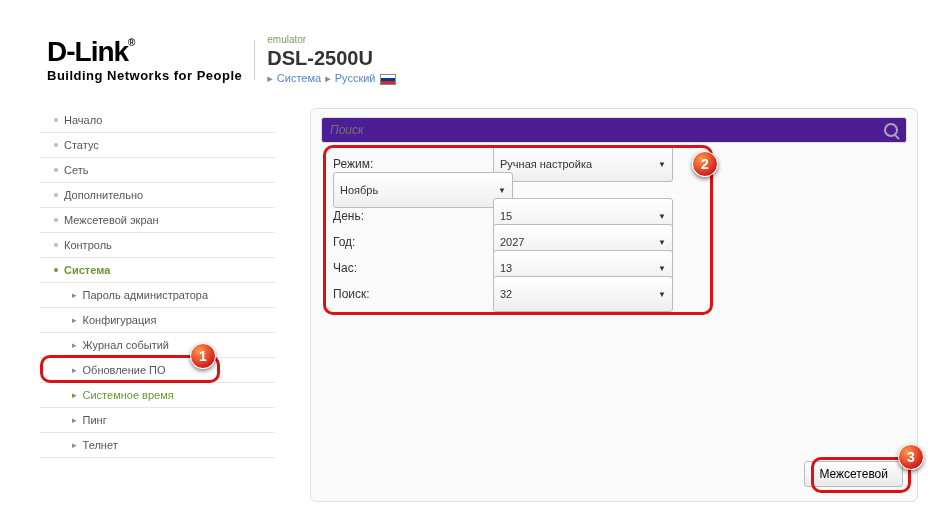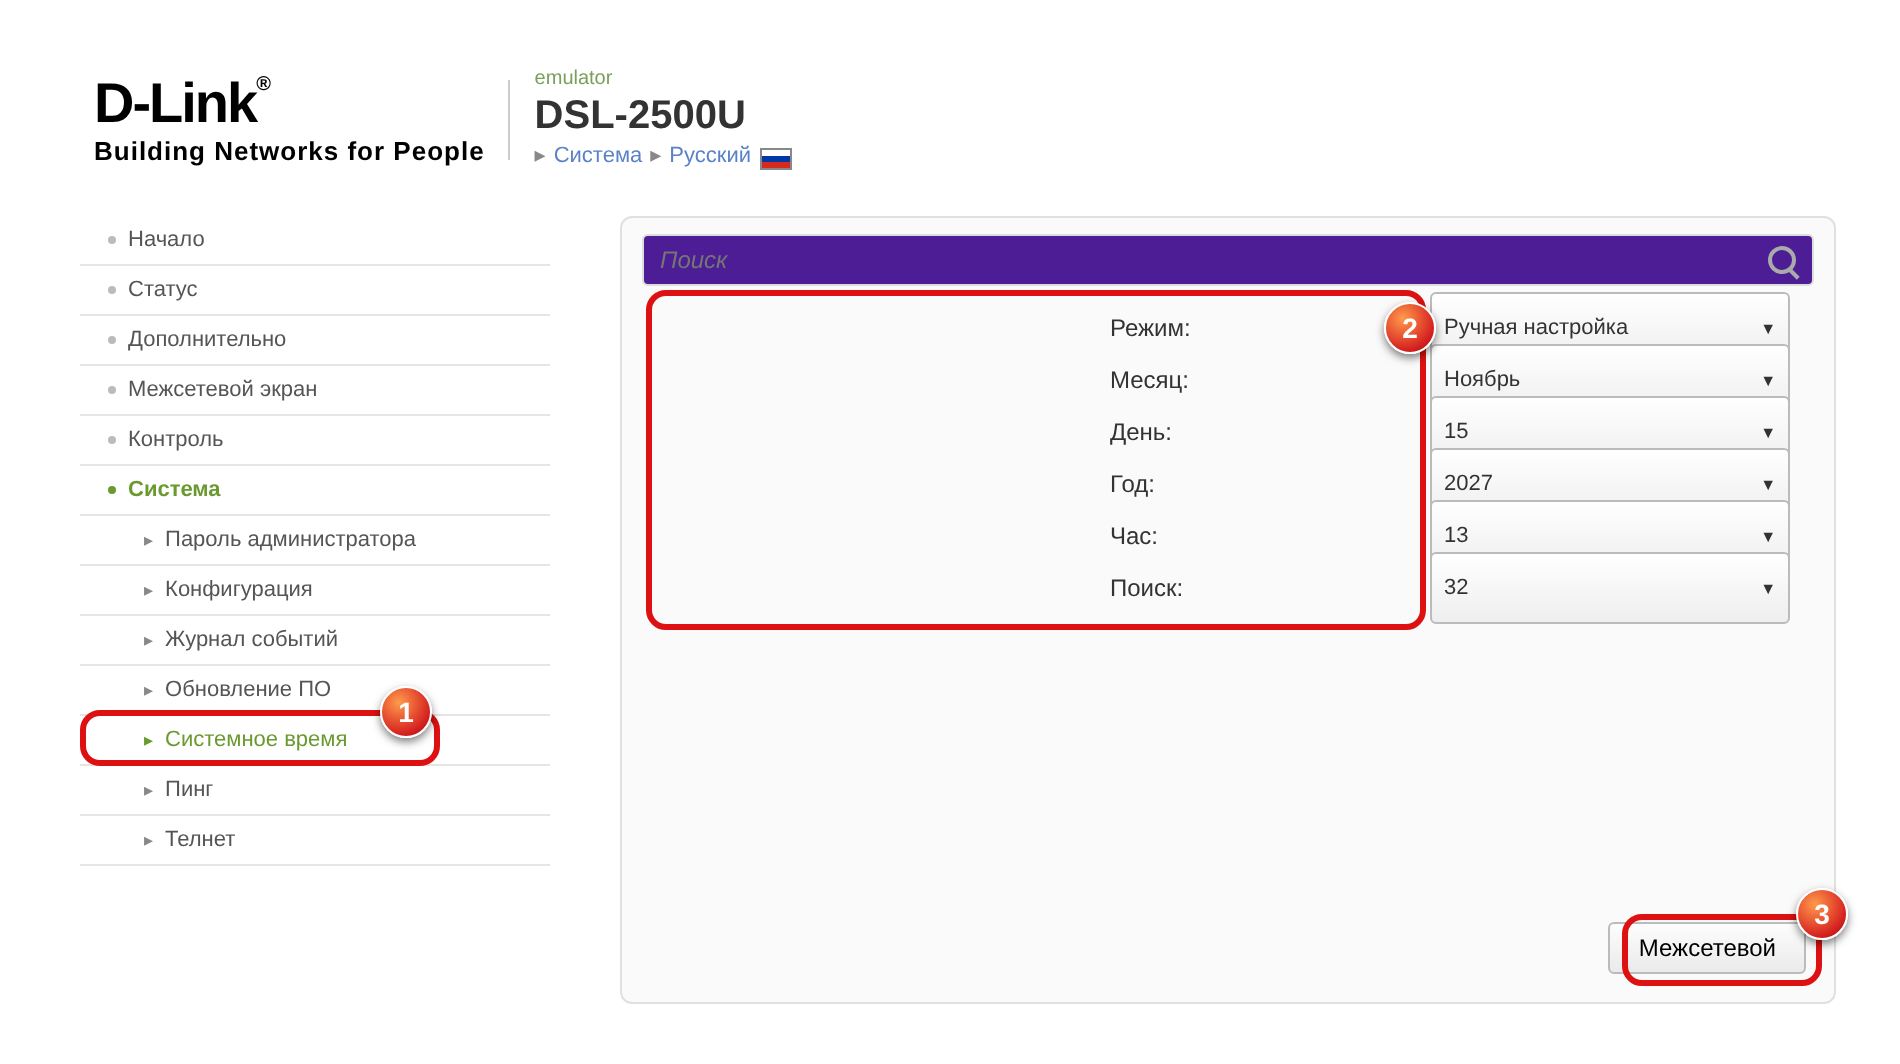--- a/index.html
+++ b/index.html
@@ -197,21 +197,20 @@
     height: 170px;
     border: 3px solid #d11;
     border-radius: 10px;
     pointer-events: none;
   }
   .row {
     display: flex;
     align-items: center;
     height: 26px;
     font-size: 12px;
-    justify-content: flex-end;
   }
   .row label {
     width: 160px;
     color: #333;
   }
   .sel {
     width: 180px;
     height: 36px;
     border: 1px solid #bbb;
     border-radius: 3px;
@@ -273,20 +272,24 @@
   <div class="nav-item">
       <span class="bullet"></span>
       <span>Начало</span>
     </div>
   <div class="nav-item">
       <span class="bullet"></span>
       <span>Статус</span>
     </div>
   <div class="nav-item">
       <span class="bullet"></span>
+      <span>Сеть</span>
+    </div>
+  <div class="nav-item">
+      <span class="bullet"></span>
       <span>Дополнительно</span>
     </div>
   <div class="nav-item">
       <span class="bullet"></span>
       <span>Межсетевой экран</span>
     </div>
   <div class="nav-item">
       <span class="bullet"></span>
       <span>Контроль</span>
     </div>
@@ -336,21 +339,20 @@
   <div class="form">
     <div class="hl-2"></div>
     <div class="row">
       <label>Режим:</label>
       <div class="sel">
           <span>Ручная настройка</span>
           <span class="arr">▼</span>
         </div>
     </div>
     <div class="row">
-      <label>Месяц:</label>
       <div class="sel">
           <span>Ноябрь</span>
           <span class="arr">▼</span>
         </div>
     </div>
     <div class="row">
       <label>День:</label>
       <div class="sel">
           <span>15</span>
           <span class="arr">▼</span>

